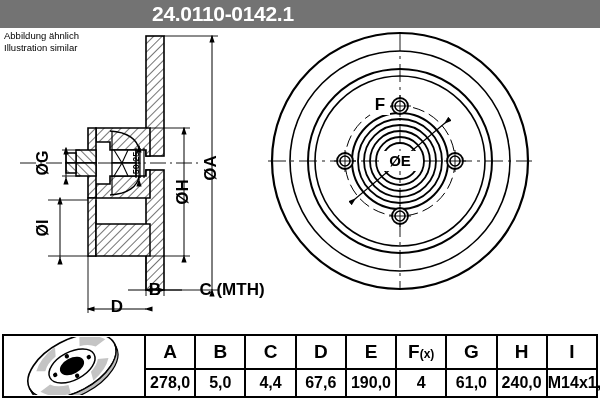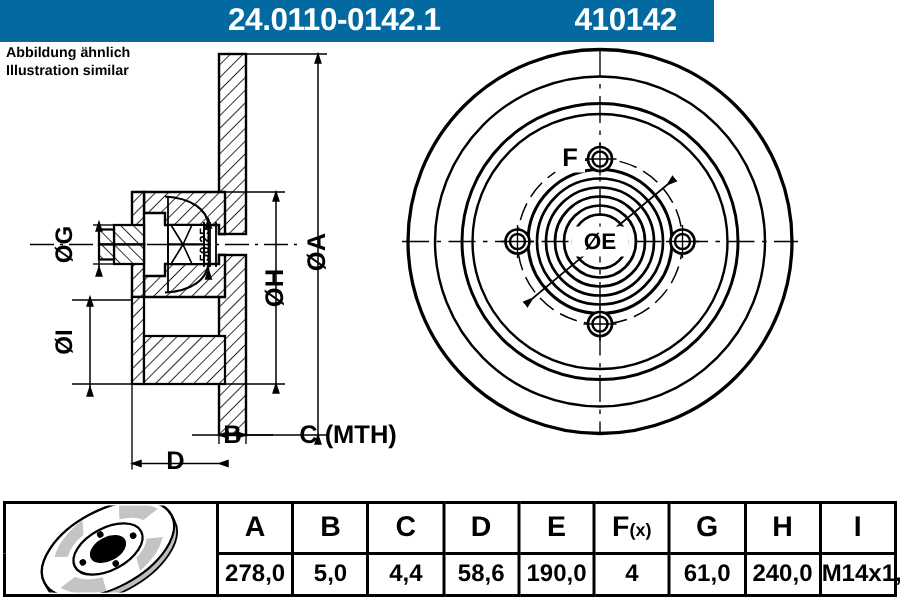--- a/index.html
+++ b/index.html
@@ -13,42 +13,42 @@
     position: relative;
     overflow: hidden;
     font-family: "Liberation Sans", sans-serif;
     color: #000000;
   }
 
   
   #header-bar {
     position: absolute;
     left: 0; top: 0;
-    width: 476px; height: 28px;
-    background: #0369a1;
+    width: 600px; height: 28px;
+    background: #737373;
   }
   #header-bar .hdr-text {
     position: absolute;
     top: 50%;
     transform: translateY(-50%);
     color: #ffffff;
     font-weight: bold;
     font-size: 21px;
     letter-spacing: -0.3px;
     white-space: nowrap;
   }
   #part-number { left: 152px; }
   #ref-number  { left: 383px; }
 
   
   #illus-note {
     position: absolute;
     left: 4px; top: 30px;
     font-size: 9.5px;
-    font-weight: bold;
+    font-weight: normal;
     line-height: 11.5px;
     white-space: nowrap;
   }
 
   
   #drawing-area {
     position: absolute;
     left: 0; top: 28px;
     width: 600px; height: 300px;
   }
@@ -82,21 +82,20 @@
     position: relative;
   }
   .fsub { font-size: 12px; }
   #thumb-svg { display: block; margin: 0 auto; }
 </style>
 </head>
 <body>
 
 <div id="header-bar">
   <span class="hdr-text" id="part-number">24.0110-0142.1</span>
-  <span class="hdr-text" id="ref-number">410142</span>
 </div>
 
 <div id="illus-note">
   <div>Abbildung ähnlich</div>
   <div>Illustration similar</div>
 </div>
 
 <div id="drawing-area">
 <svg id="drawing-svg" width="600" height="300" viewBox="0 0 600 300" xmlns="http://www.w3.org/2000/svg">
   <defs>
@@ -302,21 +301,21 @@
       <td>E</td>
       <td><span>F</span><span class="fsub">(x)</span></td>
       <td>G</td>
       <td>H</td>
       <td>I</td>
     </tr>
     <tr>
       <td class="val">278,0</td>
       <td class="val">5,0</td>
       <td class="val">4,4</td>
-      <td class="val">58,6</td>
+      <td class="val">67,6</td>
       <td class="val">190,0</td>
       <td class="val">4</td>
       <td class="val">61,0</td>
       <td class="val">240,0</td>
       <td class="val">M14x1,5</td>
     </tr>
   </tbody>
     </table>
 </div>
 

